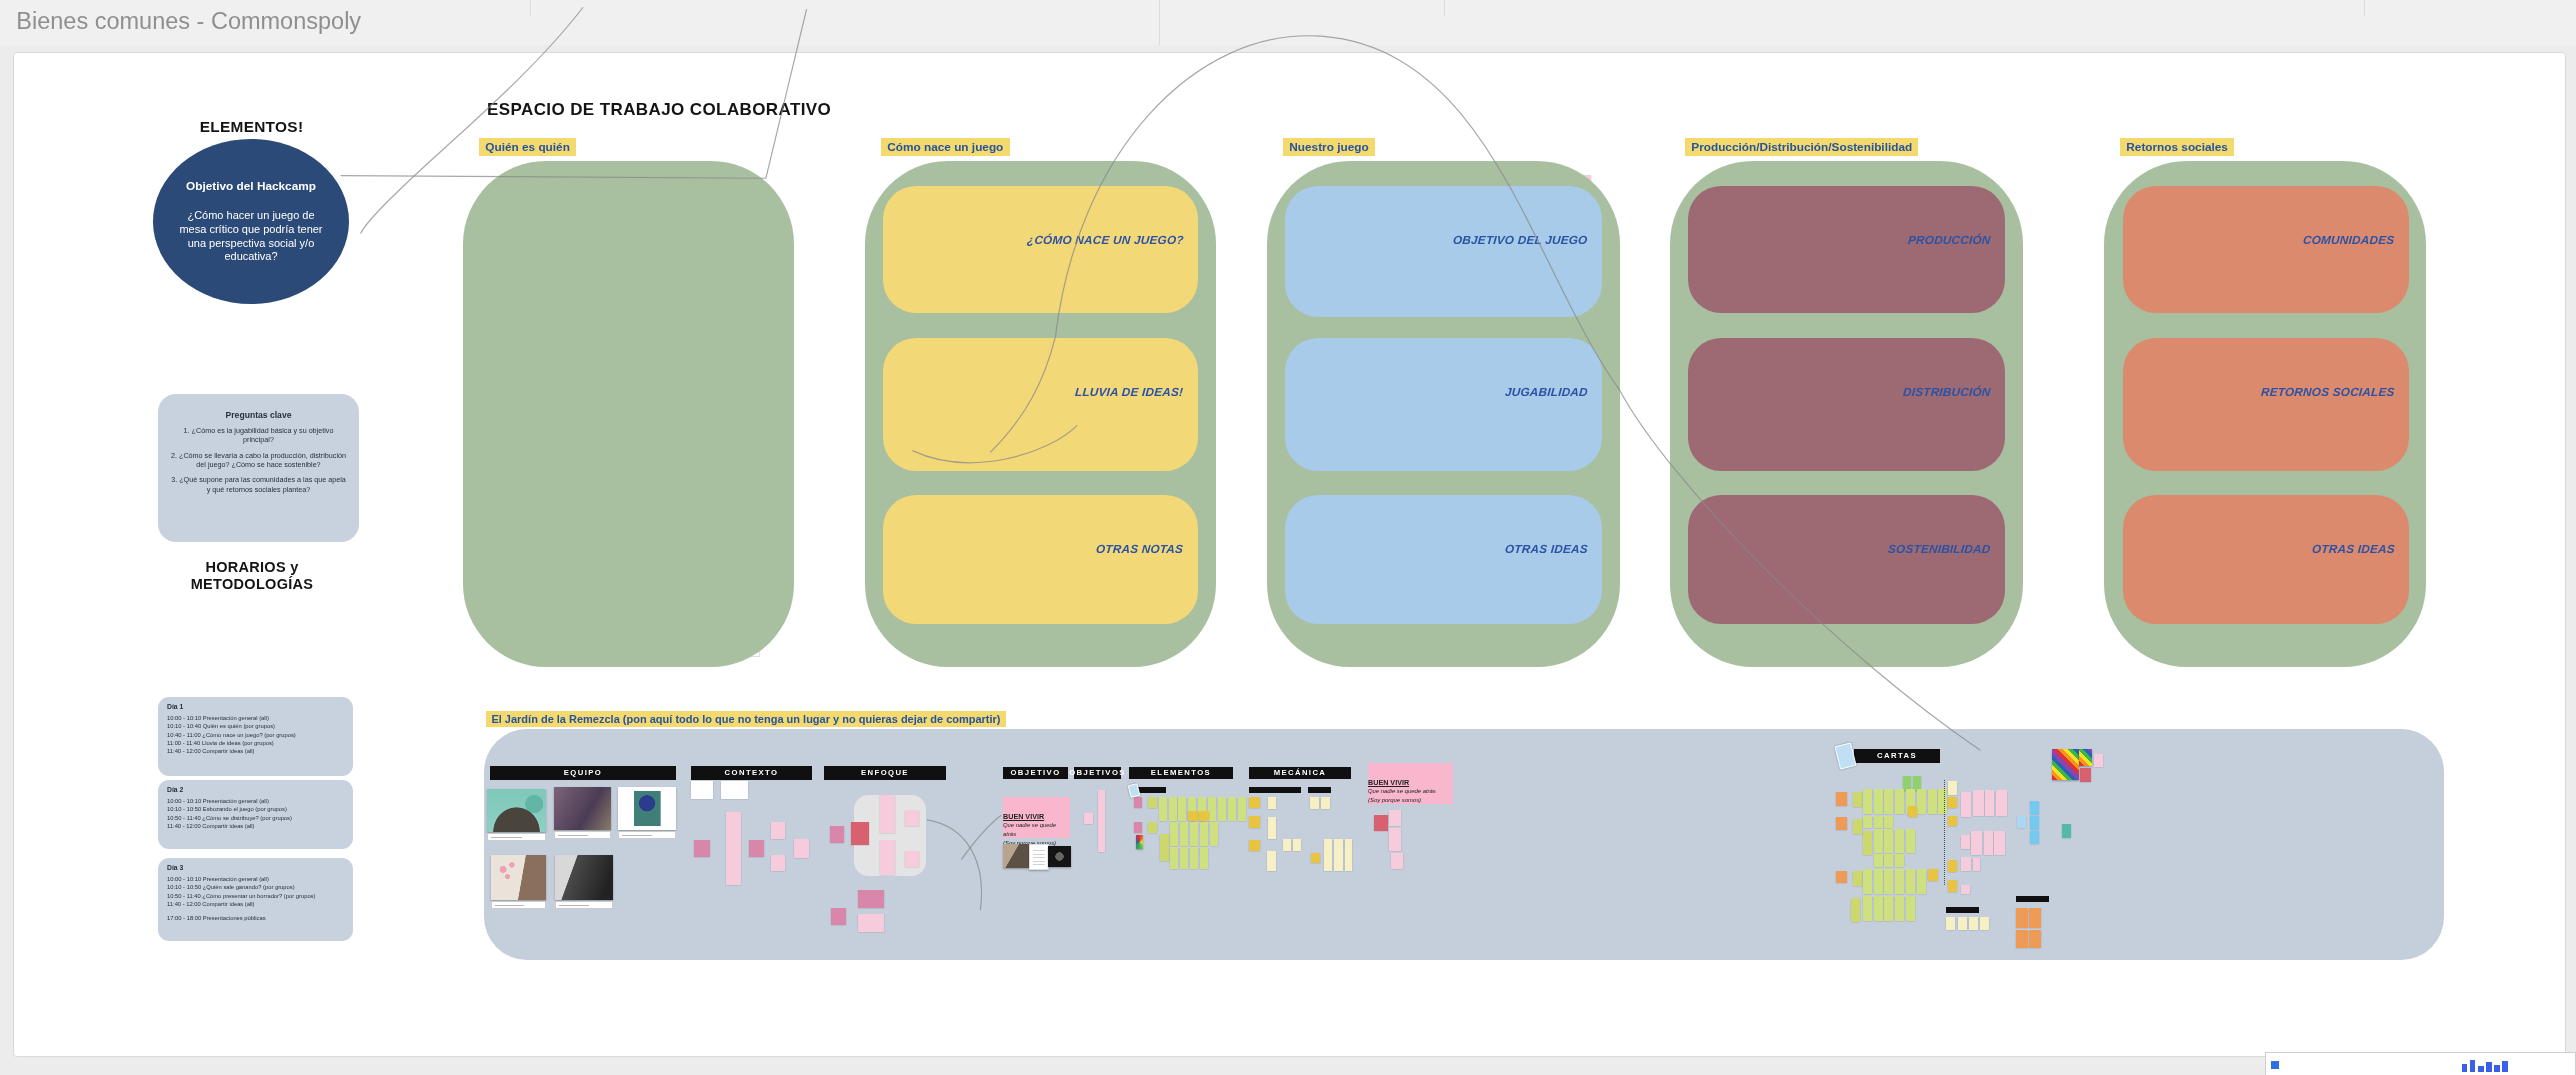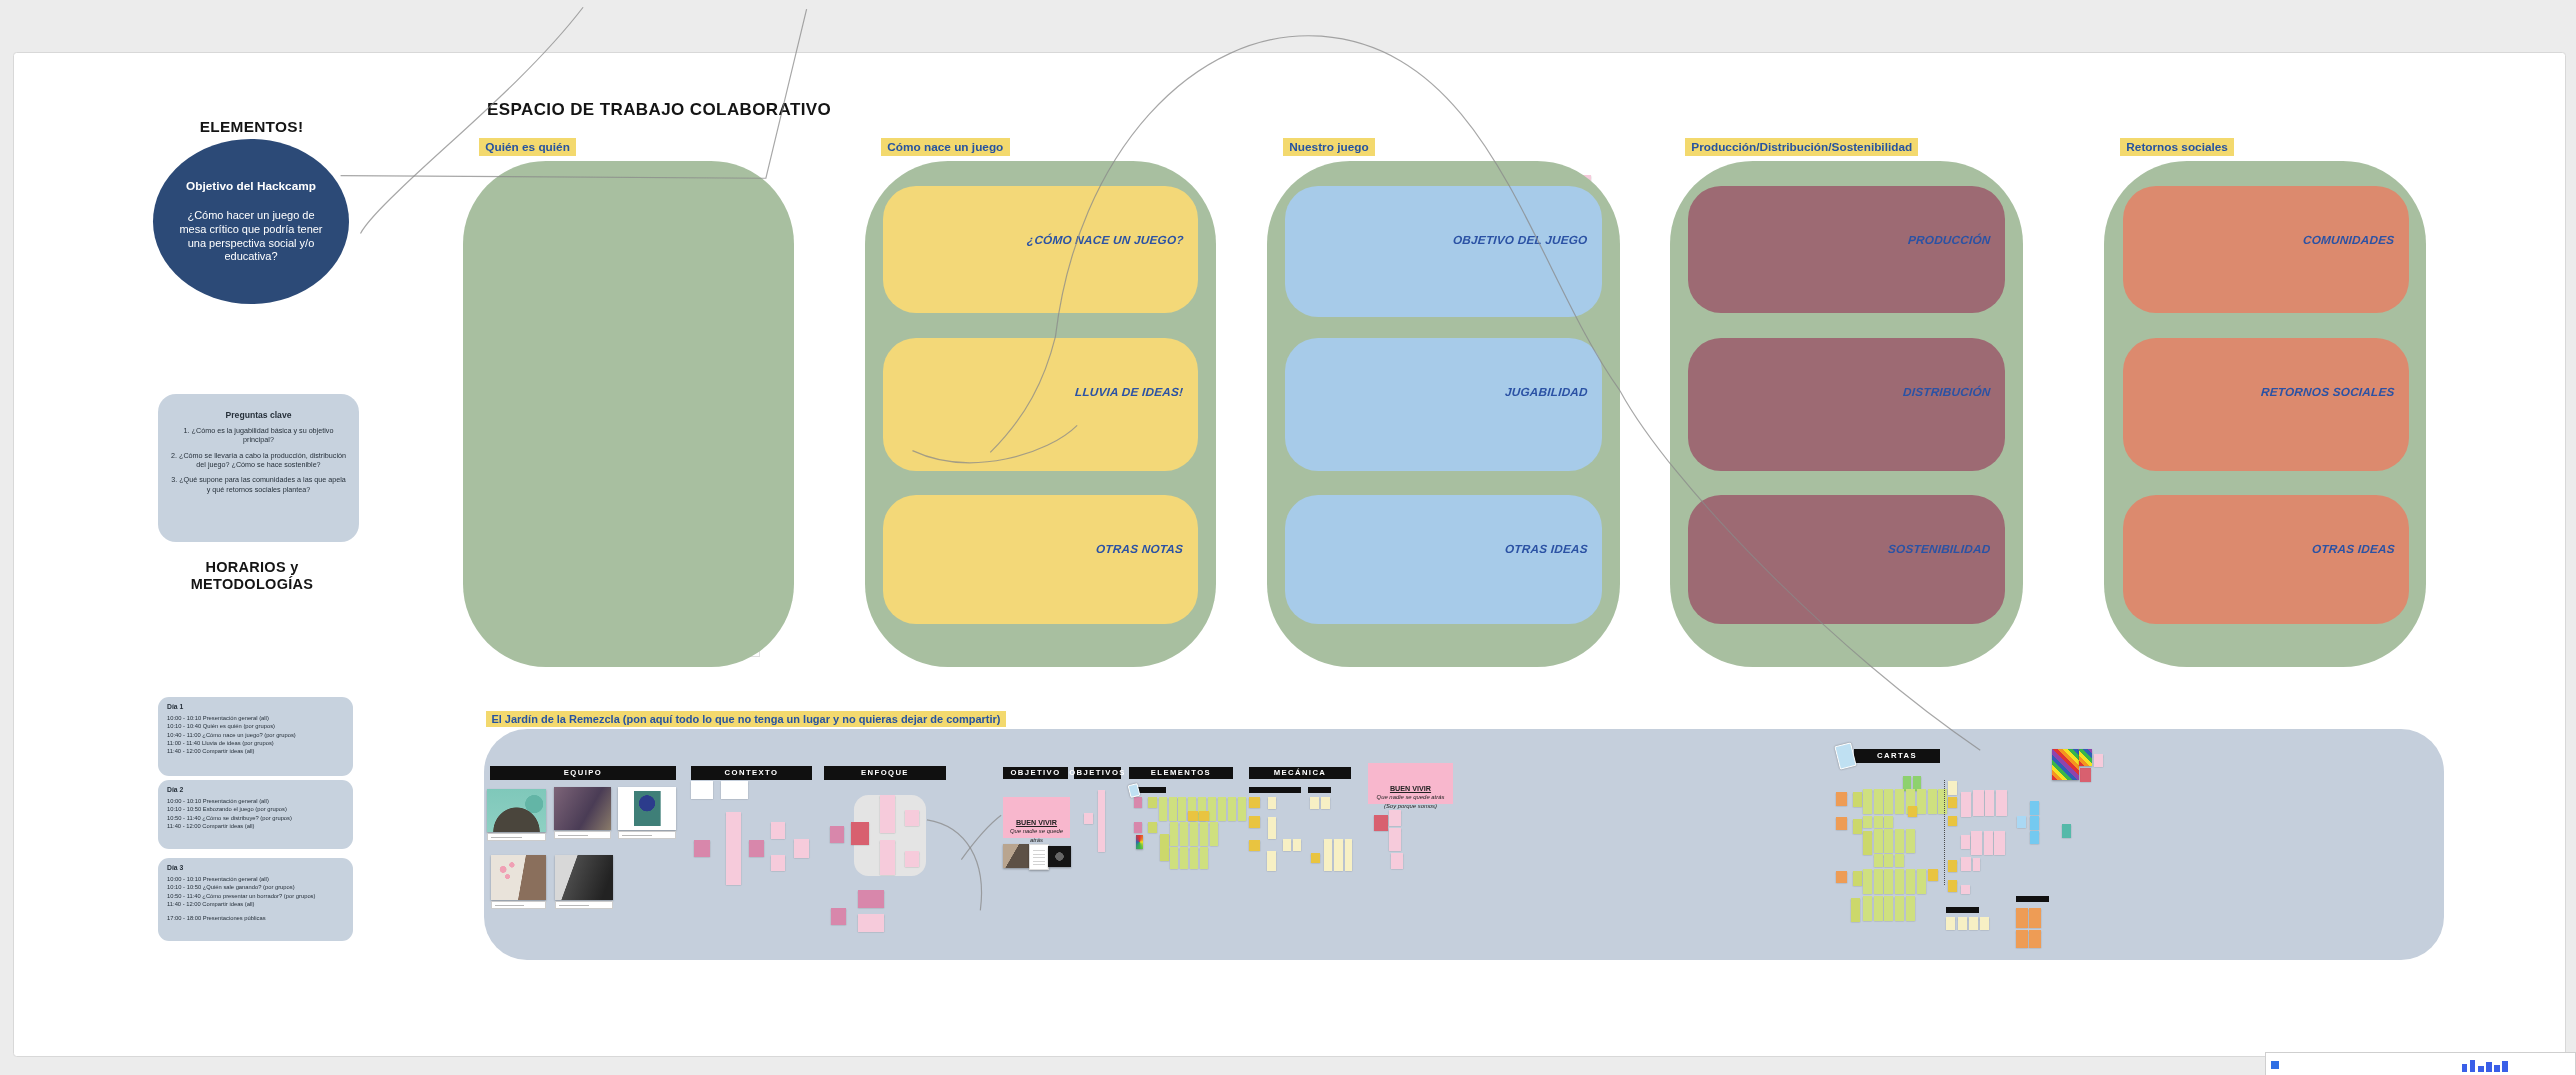--- a/index.html
+++ b/index.html
@@ -50,21 +50,21 @@
   #games-prompt{position:absolute;left:523px;top:419px;width:226px;font-size:7.7px;color:#333;text-align:center;}
   #storycubes-label{position:absolute;left:636px;top:522px;font-size:5.4px;color:#555;letter-spacing:0.5px;}
   
   #jardin-label{position:absolute;left:486px;top:711px;background:#f3d96e;color:#2653a0;font-weight:bold;
                 font-size:11px;padding:1.8px 5.4px;white-space:nowrap;}
   #jardin-panel{position:absolute;left:484px;top:729px;width:1960px;height:231px;background:#c5cfdc;border-radius:43px;}
   .hbar{position:absolute;background:#101010;color:#fff;font-weight:bold;font-size:7.7px;
         display:flex;align-items:center;justify-content:center;letter-spacing:1.4px;}
   .mbar{position:absolute;background:#101010;color:#ddd;font-size:3.6px;overflow:hidden;
         display:flex;align-items:center;justify-content:center;white-space:nowrap;letter-spacing:0.5px;}
-  .bv{position:absolute;background:#f8b7cd;color:#222;text-align:center;box-sizing:border-box;padding-top:21px;}
+  .bv{position:absolute;background:#f8b7cd;color:#222;box-sizing:border-box;padding-top:15px;}
   .bv .t{font-weight:bold;font-size:7.2px;text-decoration:underline;}
   .bv .l{font-size:5.9px;font-style:italic;line-height:1.5;}
   
   .sticky{position:absolute;box-shadow:0 0.9px 1.4px rgba(0,0,0,.28);}
   .sticky.txt{font-size:4.5px;color:#222;display:flex;align-items:center;justify-content:center;
               text-align:center;line-height:1.2;white-space:pre-line;}
   .blob{position:absolute;}
   .ph{position:absolute;box-shadow:0 0.9px 1.8px rgba(0,0,0,.3);background:#fff;}
   .ph .strip{position:absolute;left:0;bottom:-9px;width:100%;height:8.1px;background:#fff;
              border:0.5px solid #ccc;box-sizing:border-box;}
@@ -126,20 +126,27 @@
            border:0.9px solid #cfcfcf;box-sizing:border-box;}
   #minimap .chip{position:absolute;left:4.5px;top:8.1px;width:8.1px;height:8.1px;background:#2f6fe4;}
   #minimap .bars{position:absolute;left:196px;bottom:2.7px;display:flex;align-items:flex-end;gap:2.7px;}
   #minimap .bars div{width:5.4px;background:#3a5fe8;}
 </style>
 </head>
 <body>
 
 <div id="page">
 
+  <div id="titlebar">
+    <div class="title">Bienes comunes - Commonspoly</div>
+    <div class="tsep" style="left:530px;height:16.3px;"></div>
+    <div class="tsep" style="left:1159px;height:45px;"></div>
+    <div class="tsep" style="left:1444px;height:16.3px;"></div>
+    <div class="tsep" style="left:2364px;height:16.3px;"></div>
+  </div>
 
   <div id="board"></div>
 
   <div id="canvas">
 
     <div class="lc-head" style="left:152px;top:118px;width:199px;font-size:15.4px;">ELEMENTOS!</div>
 
     <div id="objetivo">
       <div class="t">Objetivo del Hackcamp</div>
       <div class="b">¿Cómo hacer un juego de mesa crítico que podría tener una perspectiva social y/o educativa?</div>

